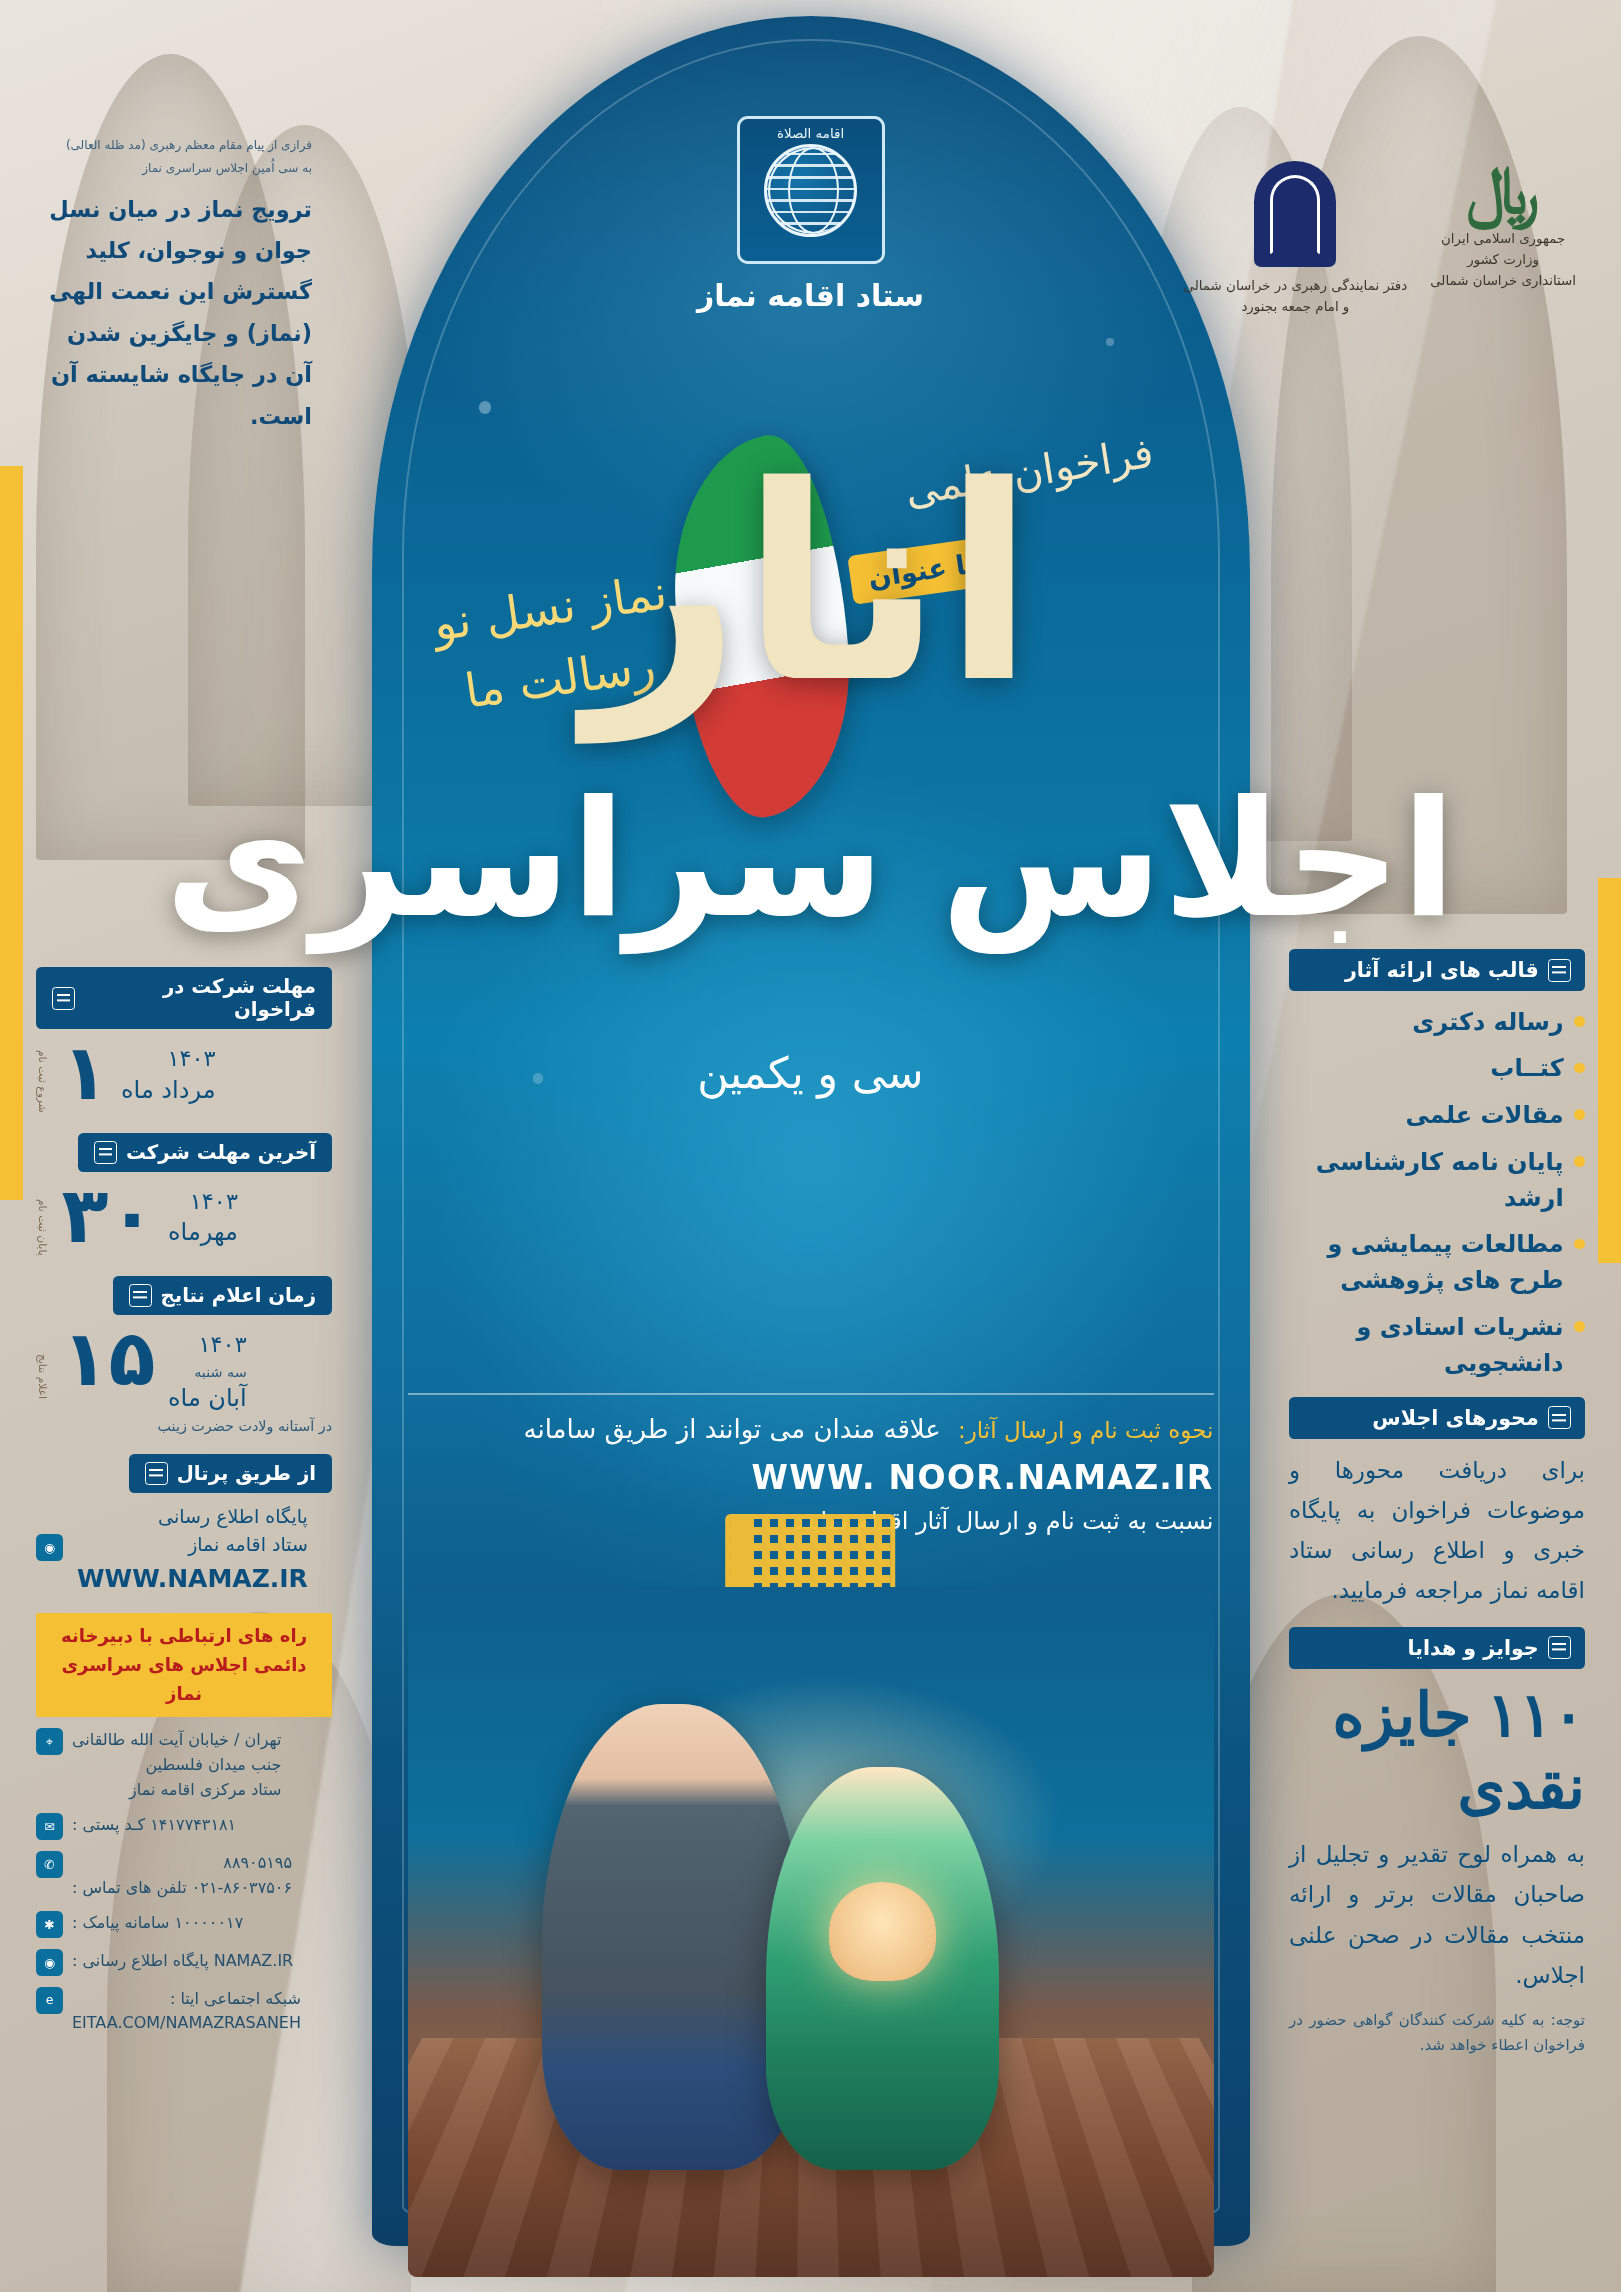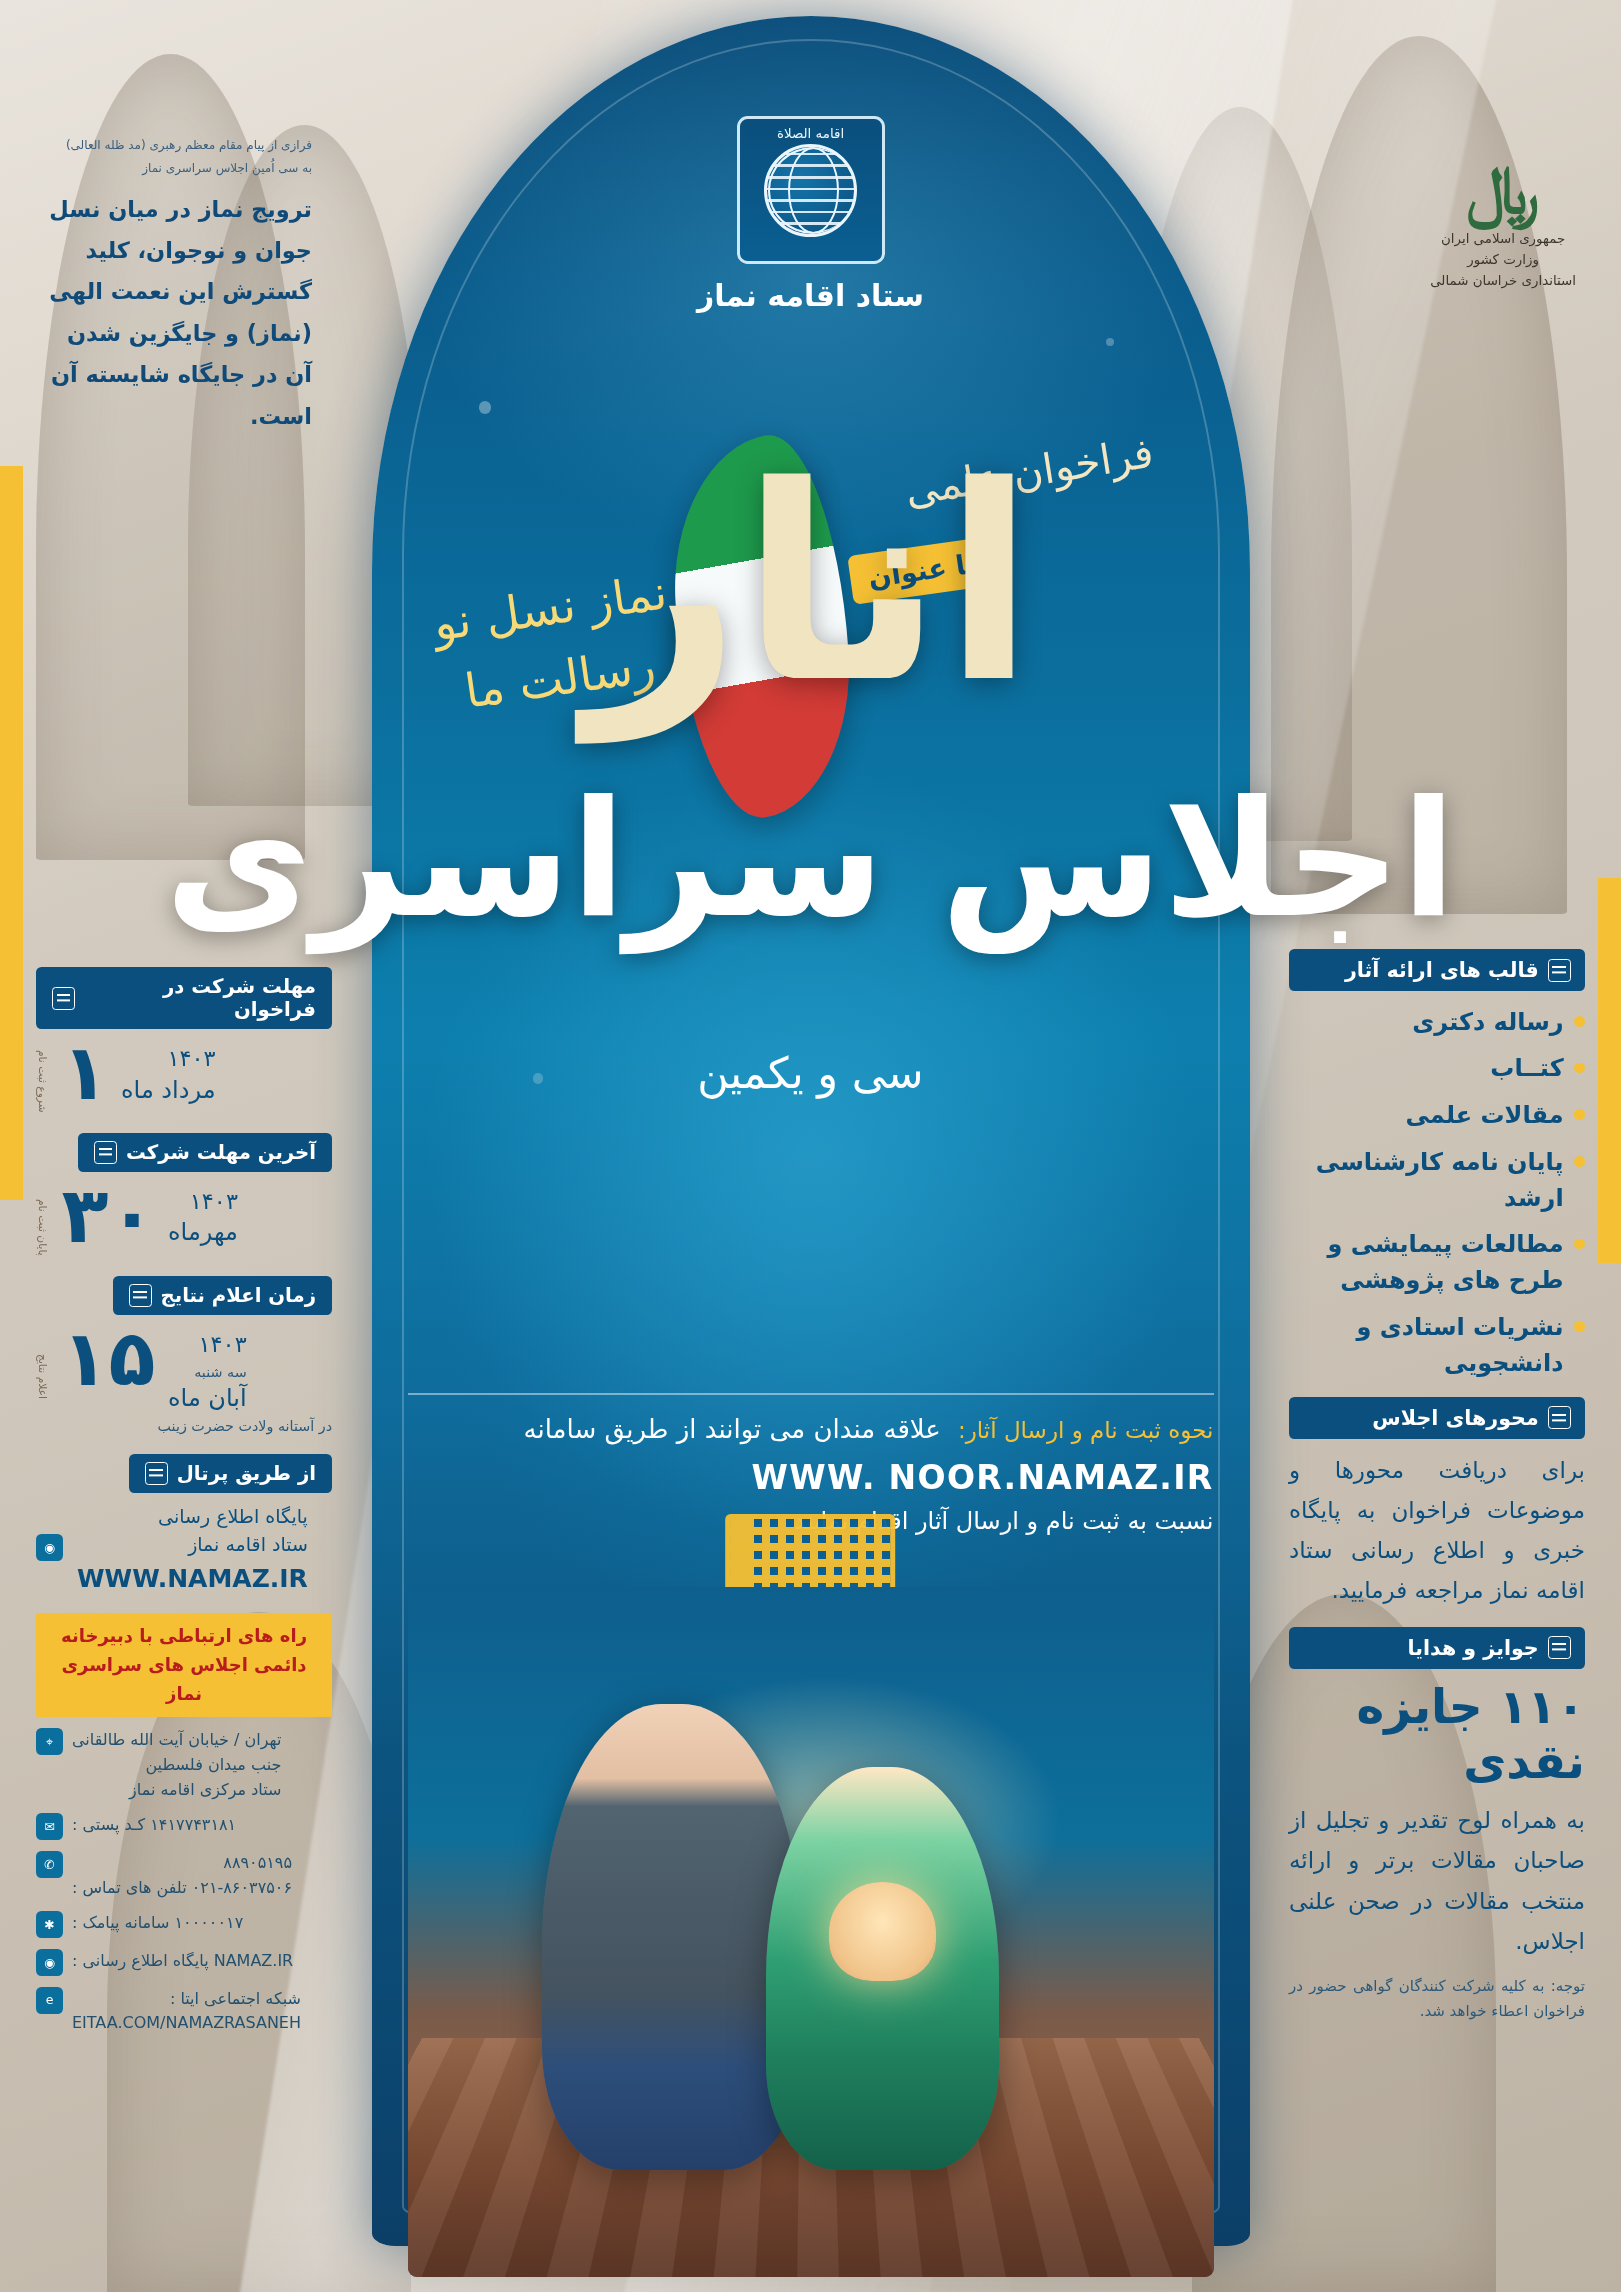--- a/index.html
+++ b/index.html
@@ -271,21 +271,21 @@
   .sec-title {
     background: #0b4f7e; color: #fff; font-weight: bold; font-size: 20.6px;
     padding: 9px 14.3px; border-radius: 5.4px; display: flex; align-items: center; gap: 9px;
     justify-content: flex-start;
   }
   .bullets { margin-top: 12.5px; }
   .bullet { display: flex; gap: 10.7px; align-items: flex-start; margin-bottom: 10.7px; }
   .dot { width: 10.7px; height: 10.7px; border-radius: 50%; background: #f5c033; margin-top: 12.5px; flex: 0 0 auto; }
   .bullet .t { color: #0b4f7e; font-size: 24px; line-height: 1.5; font-weight: bold; }
   .para { color: #0b4f7e; font-size: 23px; line-height: 1.75; text-align: justify; margin-top: 10.7px; }
-  .prize-num { color: #0b4f7e; font-size: 47px; font-weight: bold; }
+  .prize-num { color: #0b4f7e; font-size: 61px; font-weight: bold; font-family: Liberation Serif, serif; }
   .note-foot { color: #2b5a7c; font-size: 15px; line-height: 1.7; margin-top: 12.5px; text-align: justify; }
 
   .yellow-bar {
     position: absolute; left: 0; top: 466px; width: 23px; height: 734px;
     background: #f5c033;
   }
   .yellow-bar.r { left: auto; right: 0; top: 878px; height: 385px; }
 </style>
 </head>
 <body>
@@ -320,20 +320,25 @@
     <div class="logo-caption">ستاد اقامه نماز</div>
   </div>
 
   <div class="emblems">
     <div class="emblem-col">
       <div class="iran-emblem">﷼</div>
       <div class="emblem-cap" style="white-space:pre-line">جمهوری اسلامی ایران
 وزارت کشور
 استانداری خراسان شمالی</div>
     </div>
+    <div class="emblem-col">
+      <div class="org-emblem"></div>
+      <div class="emblem-cap" style="white-space:pre-line">دفتر نمایندگی رهبری در خراسان شمالی
+و امام جمعه بجنورد</div>
+    </div>
   </div>
 
   <div class="quote">
     <div class="q-small" style="white-space:pre-line">فرازی از پیام مقام معظم رهبری (مد ظله العالی)
 به سی اُمین اجلاس سراسری نماز</div>
     <div class="q-big">ترویج نماز در میان نسل جوان و نوجوان، کلید گسترش این نعمت الهی (نماز) و جایگزین شدن آن در جایگاه شایسته آن است.</div>
   </div>
 
   <div class="headline">
     <div class="flag-ribbon"></div>

